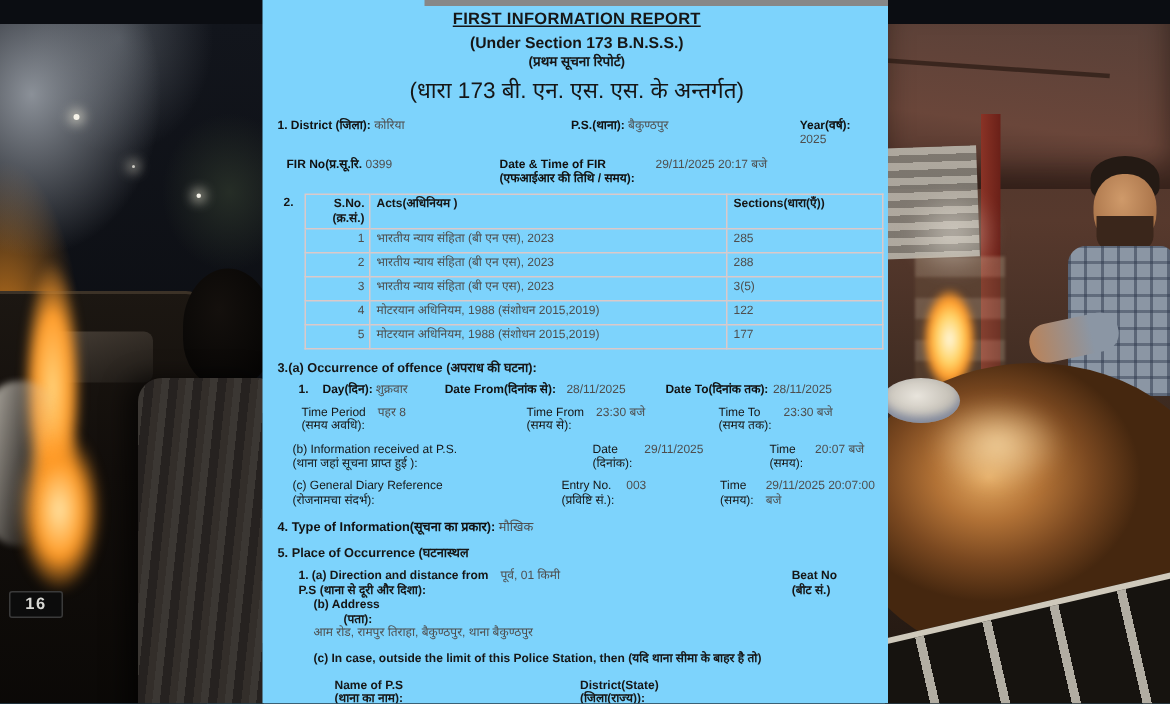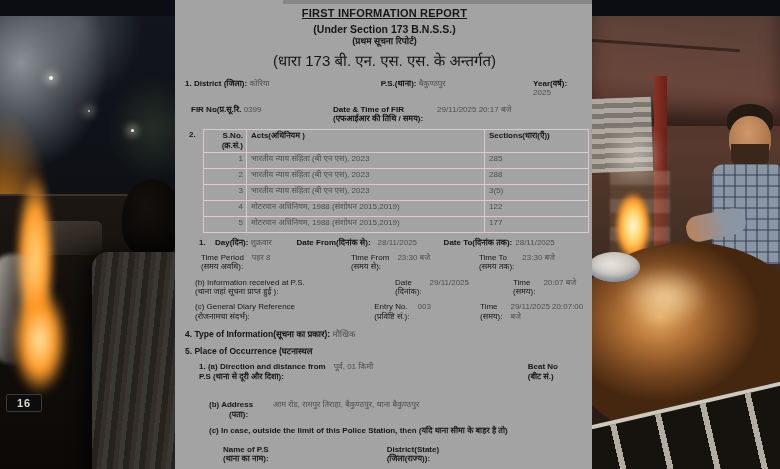--- a/index.html
+++ b/index.html
@@ -73,21 +73,21 @@
     background:radial-gradient(110px 90px at 38% 38%, #e2a75f 0%, #b27236 32%, #7a4820 62%, #45270f 92%); }
   .rv-griddle-sheen { position:absolute; left:30px; top:250px; width:90px; height:60px; border-radius:50%; filter:blur(6px);
     background:radial-gradient(at 50% 50%, rgba(255,230,180,.8), rgba(255,230,180,0) 70%); }
   .rv-bowl { position:absolute; left:-2px; top:236px; width:52px; height:30px; border-radius:50%;
     background:radial-gradient(at 45% 40%, #e8e4dc 0%, #bdb8ae 70%); box-shadow:inset 0 -4px 6px rgba(70,90,140,.5); }
   .rv-grill { position:absolute; left:-14px; top:388px; width:230px; height:130px; transform:rotate(-13deg);
     background:#16130f; border-top:4px solid #cfc9bb;
     background-image:repeating-linear-gradient(90deg, rgba(205,200,188,.85) 0 6px, rgba(22,19,15,0) 6px 46px); }
 
   
-  .doc { position:absolute; left:175px; top:0; width:417px; height:469px; background:#a3a3a3; color:#161616; }
+  .doc { position:absolute; left:175px; top:0; width:417px; height:469px; background:#7dd3fc; color:#161616; }
   .doc-topbar { position:absolute; left:108px; top:0; right:0; height:4px; background:#878787; }
   .doc-inner { padding:7px 8px 0 10px; font-size:8px; line-height:1.18; }
   .ctr { text-align:center; }
   .fir-title { font-size:11px; font-weight:700; text-decoration:underline; letter-spacing:.2px; }
   .fir-sub1 { font-size:10.5px; font-weight:700; margin-top:3px; }
   .fir-sub2 { font-size:9px; font-weight:700; margin-top:1px; }
   .fir-sub3 { font-size:15px; font-weight:400; margin-top:5px; }
   b, .b { font-weight:700; color:#111; }
   .v { color:#4e4e4e; font-weight:400; }
   .row { display:flex; align-items:flex-start; }
@@ -111,21 +111,21 @@
   .rtime { margin-top:5px; padding-left:16px; }
   .grp { display:flex; }
   .grp .lbl2 { font-weight:400; }
   .grp .v { margin-left:8px; }
   .w150 { width:150px; } .w128 { width:128px; } .w200 { width:200px; } .w118 { width:118px; }
   .rb { margin-top:6px; padding-left:10px; }
   .s4 { margin-top:8px; font-weight:700; font-size:8.5px; }
   .s5 { margin-top:7px; font-weight:700; font-size:8.5px; }
   .r5a { margin-top:6px; padding-left:14px; }
   .beat { margin-left:auto; margin-right:26px; font-weight:700; }
-  .r5b { margin-top:19px; padding-left:24px; }
+  .r5b { margin-top:0; padding-left:24px;flex-direction:column; }
   .r5b .al { width:64px; font-weight:700; }
   .r5b .al .hi2 { padding-left:20px; }
   .r5c { margin-top:7px; padding-left:24px; font-weight:700; }
   .r5names { margin-top:9px; padding-left:38px; }
   .r5names .g2 { margin-left:118px; }
 </style>
 </head>
 <body>
 
 <div class="stage">
@@ -227,20 +227,21 @@
           <div class="c3 v">122</div>
         </div>
         <div class="t-row">
           <div class="c0"></div>
           <div class="c1 v">5</div>
           <div class="c2 v">मोटरयान अधिनियम, 1988 (संशोधन 2015,2019)</div>
           <div class="c3 v">177</div>
         </div>
       </div>
 
+      <div class="h3">3.(a) Occurrence of offence (अपराध की घटना):</div>
 
       <div class="row rday">
         <span class="num">1.</span>
         <b>Day(दिन):</b>
         <span class="v" style="width:46px;margin-left:2px;">शुक्रवार</span>
         <b>Date From(दिनांक से):</b>
         <span class="v" style="width:66px;margin-left:7px;">28/11/2025</span>
         <b>Date To(दिनांक तक):</b>
         <span class="v" style="margin-left:3px;">28/11/2025</span>
       </div>

